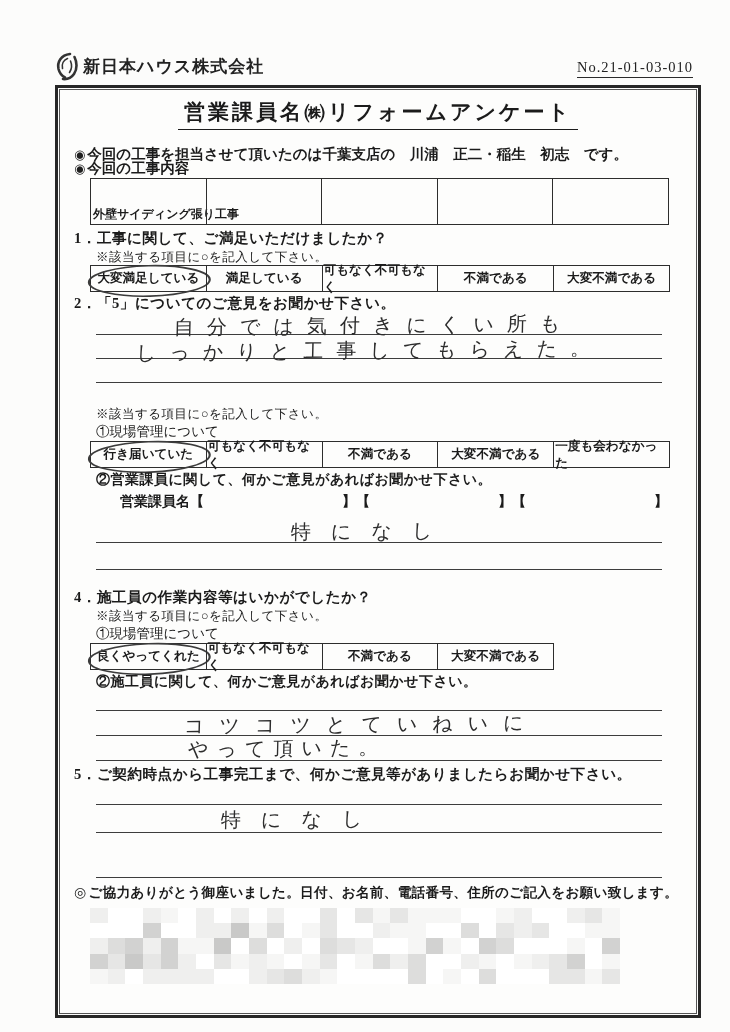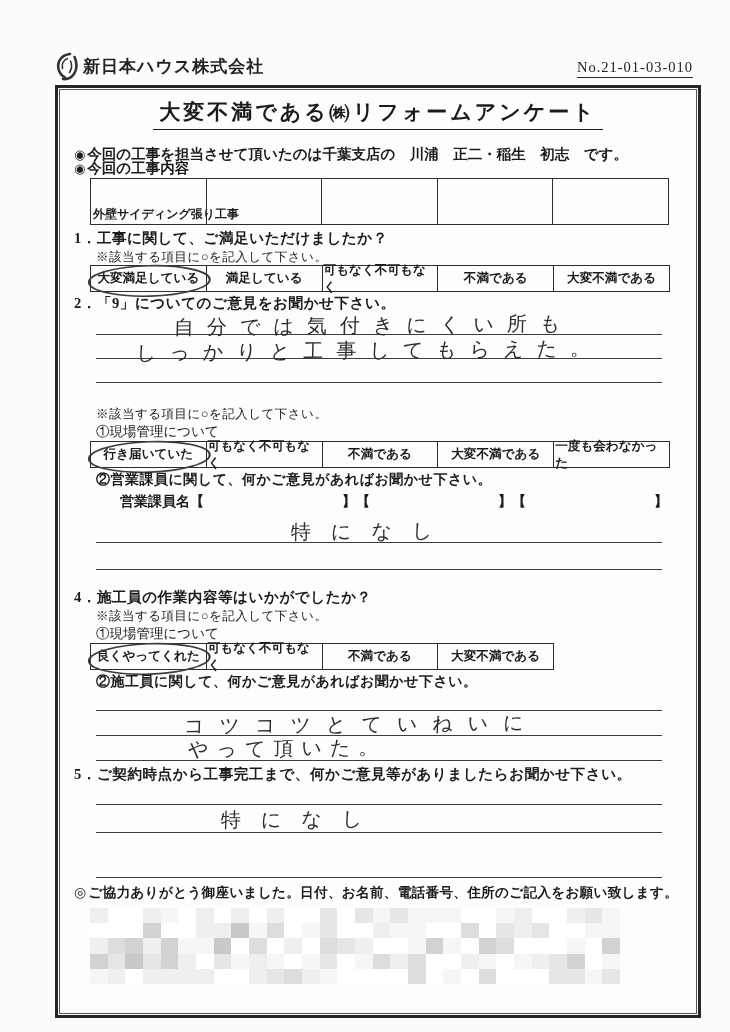--- a/index.html
+++ b/index.html
@@ -95,21 +95,21 @@
       </g>
     </svg>
     <div class="company-name">新日本ハウス株式会社</div>
     <div class="doc-number">No.21-01-03-010</div>
   </div>
 
   <div class="frame">
     <div class="inner">
 
       <div class="blk title">
-        <span>大変不満である㈱リフォームアンケート</span>
+        <span>営業課員名㈱リフォームアンケート</span>
       </div>
 
       <div class="blk lead" style="left:14px;top:47px;margin-top:8px;">
         <span class="bullet">◉</span><span>今回の工事を担当させて頂いたのは千葉支店の　川浦　正二・稲生　初志　です。</span>
       </div>
 
       <div class="blk lead" style="left:14px;top:69px;">
         <span class="bullet">◉</span><span>今回の工事内容</span>
       </div>
 
@@ -139,21 +139,21 @@
             <span>可もなく不可もなく</span>
           </div>
         <div class="opt-cell">
             <span>不満である</span>
           </div>
         <div class="opt-cell">
             <span>大変不満である</span>
           </div>
       </div>
 
-      <div class="blk heading" style="left:14px;top:204px;">2．「9」についてのご意見をお聞かせ下さい。</div>
+      <div class="blk heading" style="left:14px;top:204px;">2．「5」についてのご意見をお聞かせ下さい。</div>
       <div class="lines" style="left:36px;top:222px;width:566px;height:72px;">
         <div class="rline" style="height:22px;"></div>
         <div class="rline" style="height:23px;"></div>
         <div class="rline" style="height:23px;"></div>
         <div class="hand" style="left:78px;top:0px;">自分では気付きにくい所も</div>
         <div class="hand" style="left:40px;top:25px;">しっかりと工事してもらえた。</div>
       </div>
 
       <div class="blk note" style="left:36px;top:316px;">※該当する項目に○を記入して下さい。</div>
       <div class="blk sublabel" style="left:36px;top:333px;">①現場管理について</div>

